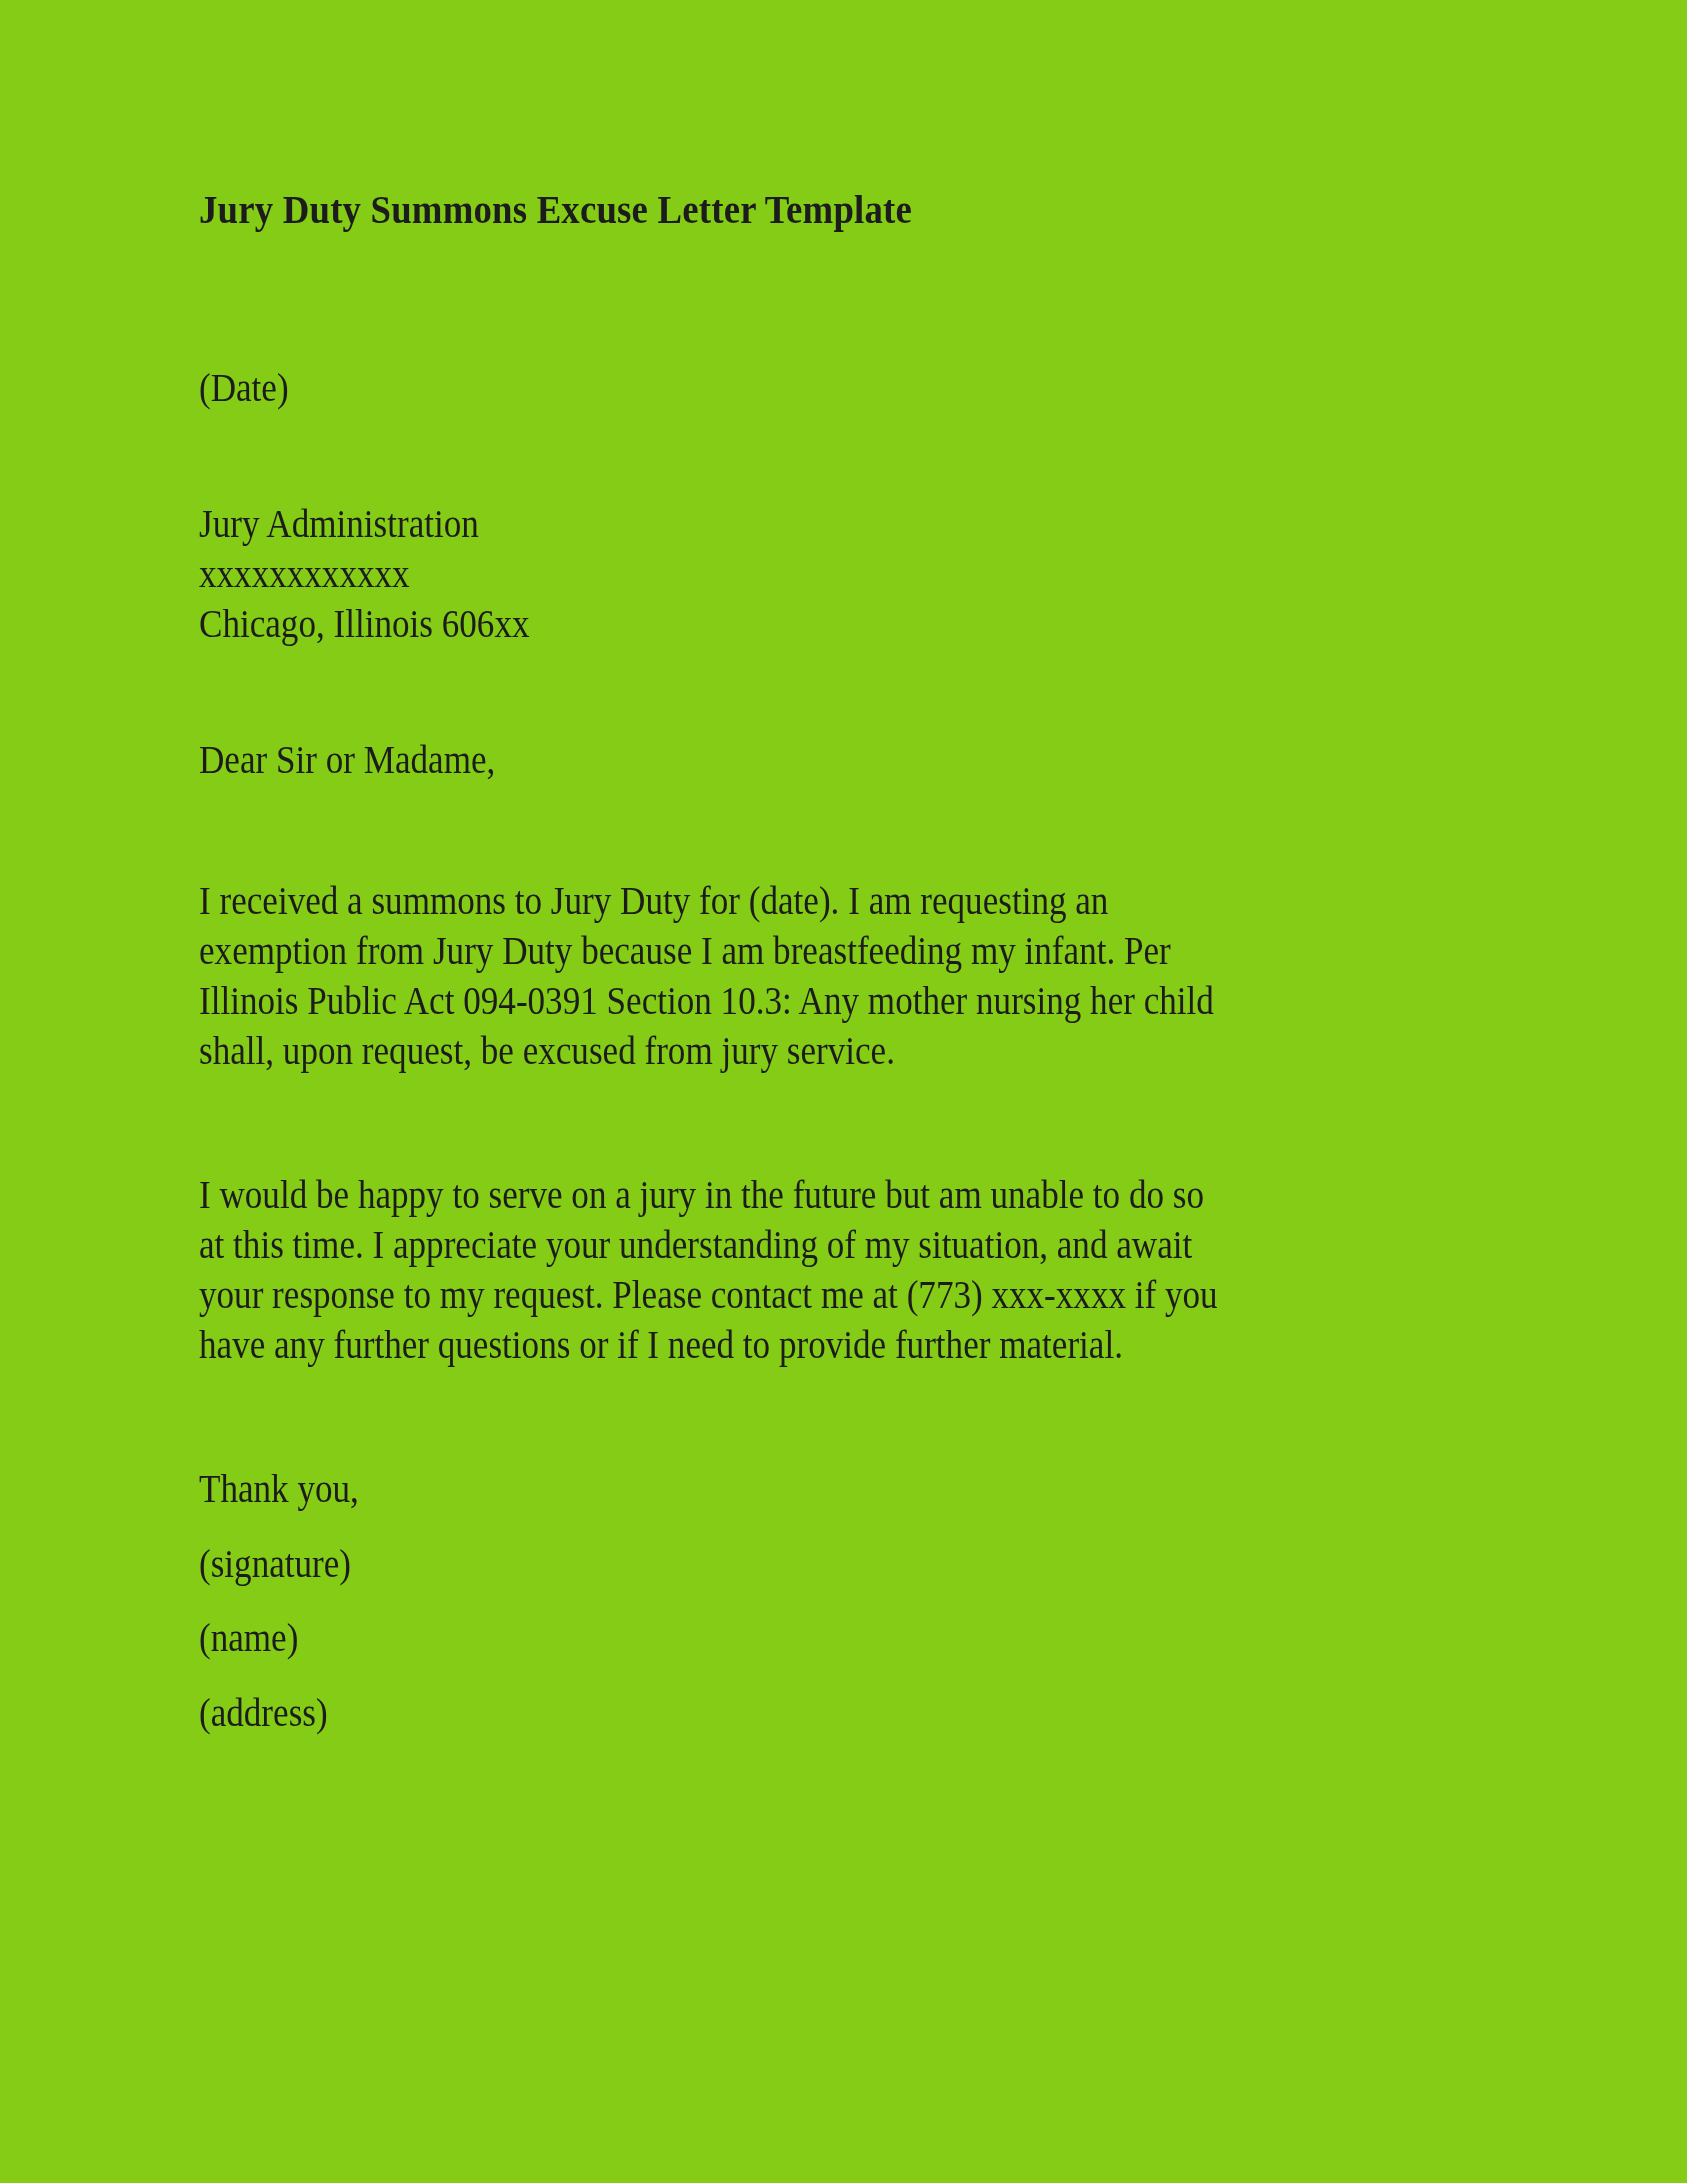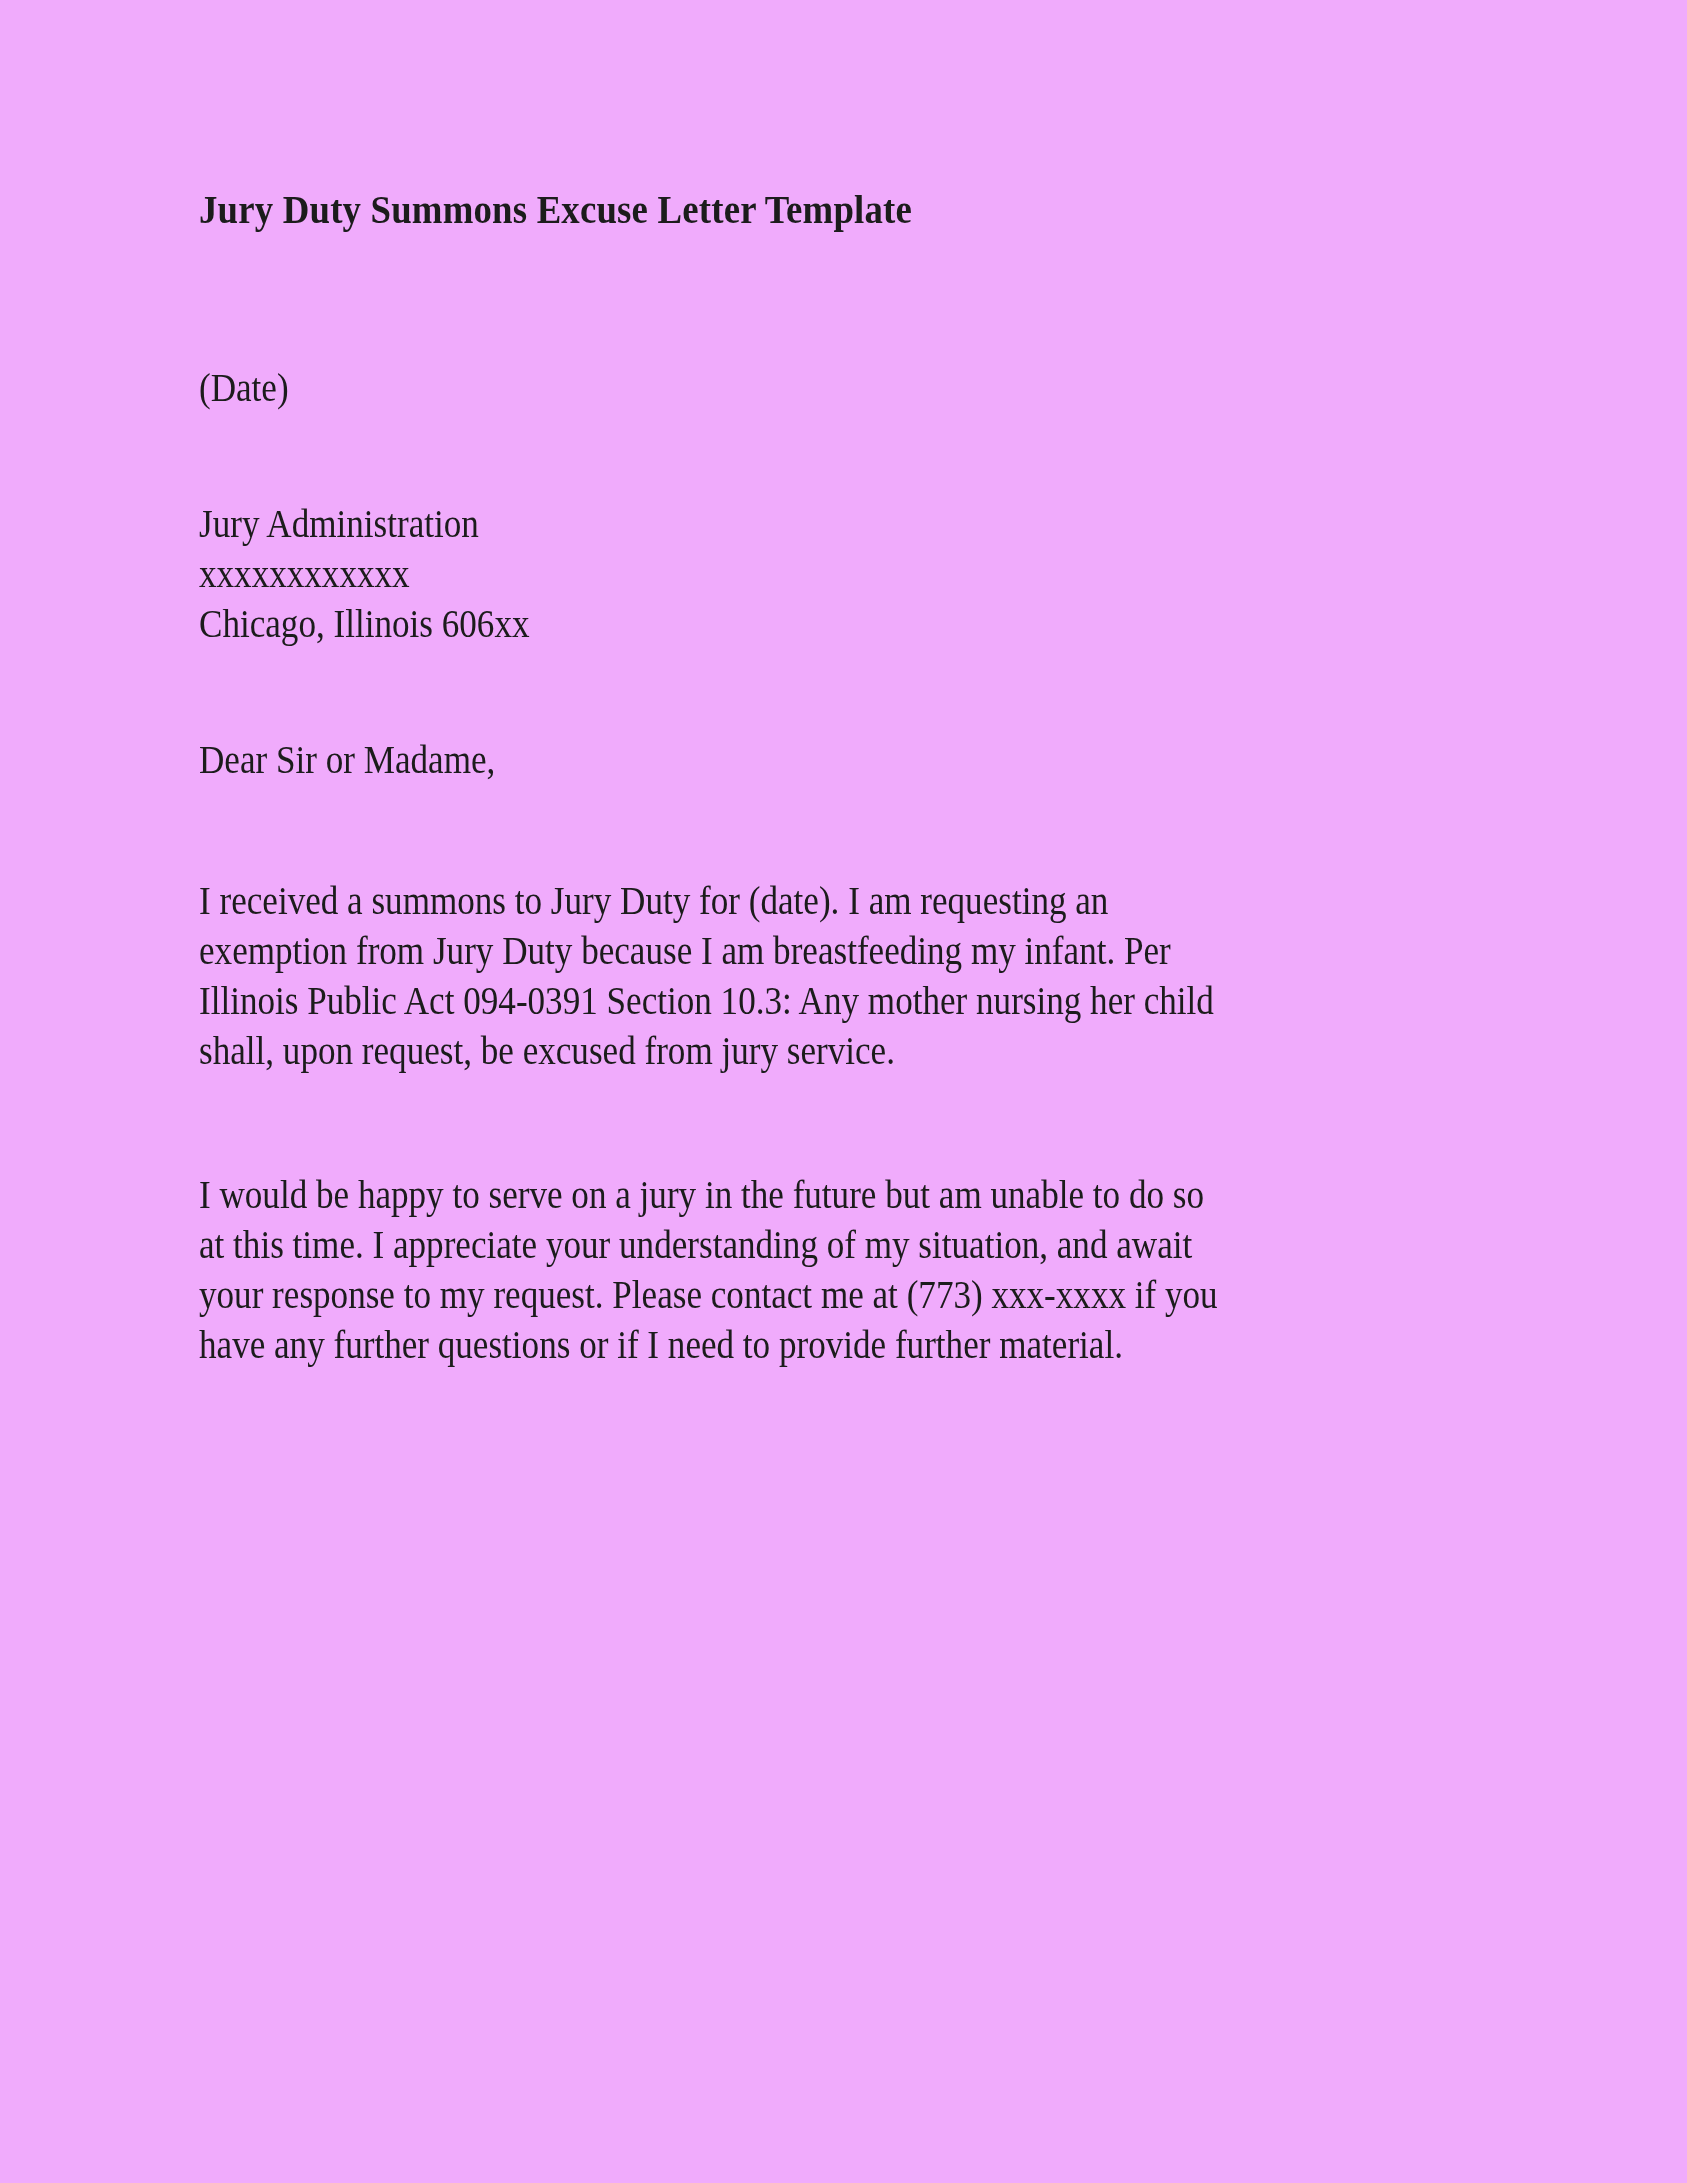--- a/index.html
+++ b/index.html
@@ -13,21 +13,21 @@
     height: 2184px;
     font-family: "Liberation Serif", "DejaVu Serif", serif;
     color: #1c1c1c;
     -webkit-font-smoothing: antialiased;
   }
 
   .page {
     position: relative;
     width: 1687px;
     height: 2184px;
-    background: #f0abfc;
+    background: #84cc16;
     box-sizing: border-box;
     overflow: hidden;
   }
 
   .content {
     position: absolute;
     left: 199px;
     top: 190px;
     width: 1328px;
   }
@@ -119,16 +119,25 @@
 
     <div class="block para">
       <p class="line">I would be happy to serve on a jury in the future but am unable to do so</p>
       <p class="line">at this time. I appreciate your understanding of my situation, and await</p>
       <p class="line">your response to my request. Please contact me at (773) xxx-xxxx if you</p>
       <p class="line">have any further questions or if I need to provide further material.</p>
     </div>
 
     <div class="sp-p2-close"></div>
 
+    <div class="closing-block">
+      <p class="close-line">Thank you,</p>
+      <div class="close-gap"></div>
+      <p class="close-line">(signature)</p>
+      <div class="close-gap"></div>
+      <p class="close-line">(name)</p>
+      <div class="close-gap"></div>
+      <p class="close-line">(address)</p>
+    </div>
 
   </div>
 </div>
 
 
 </body></html>

